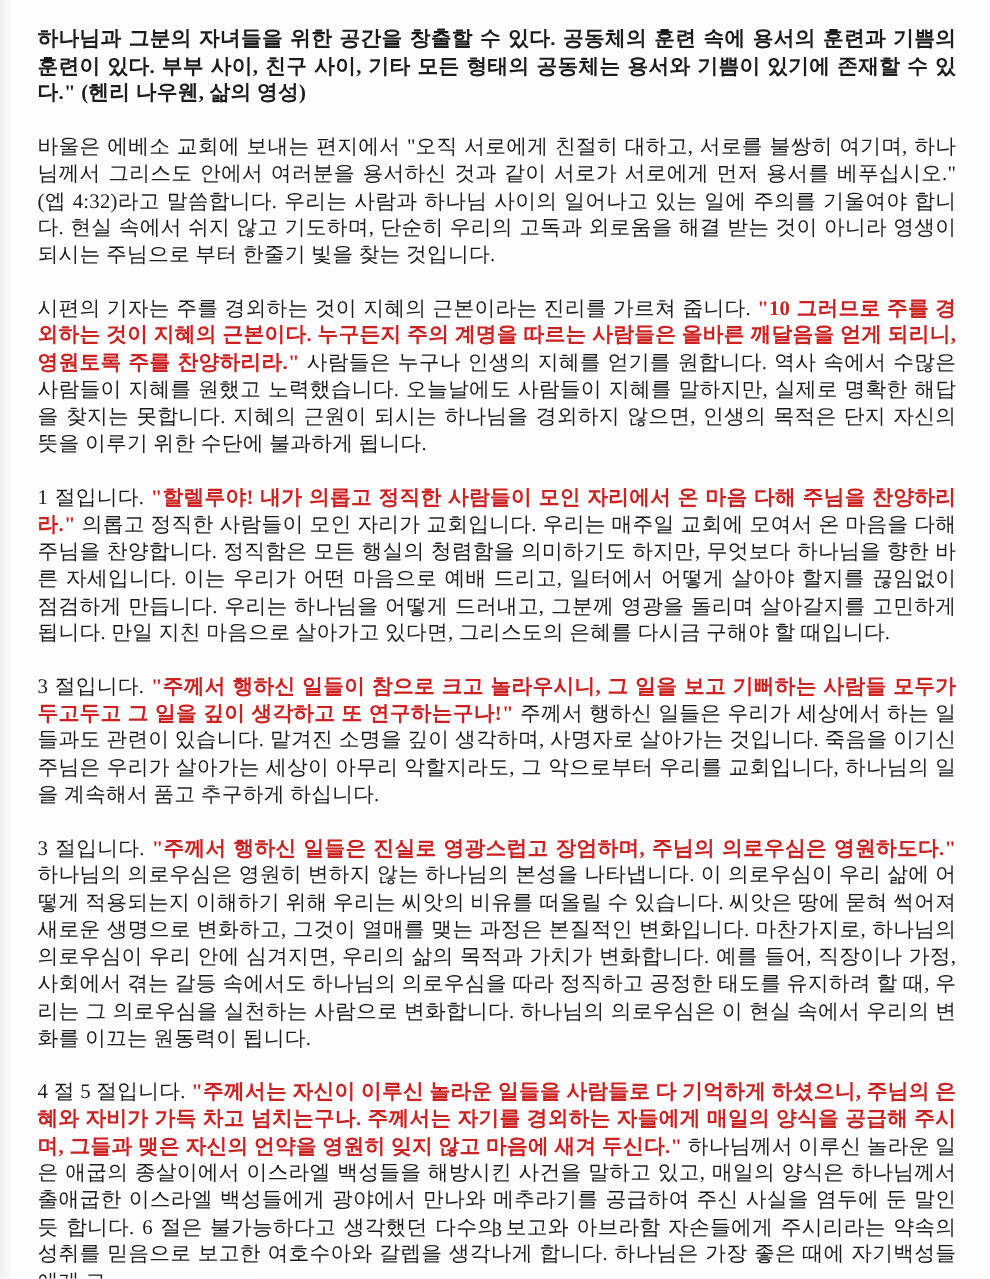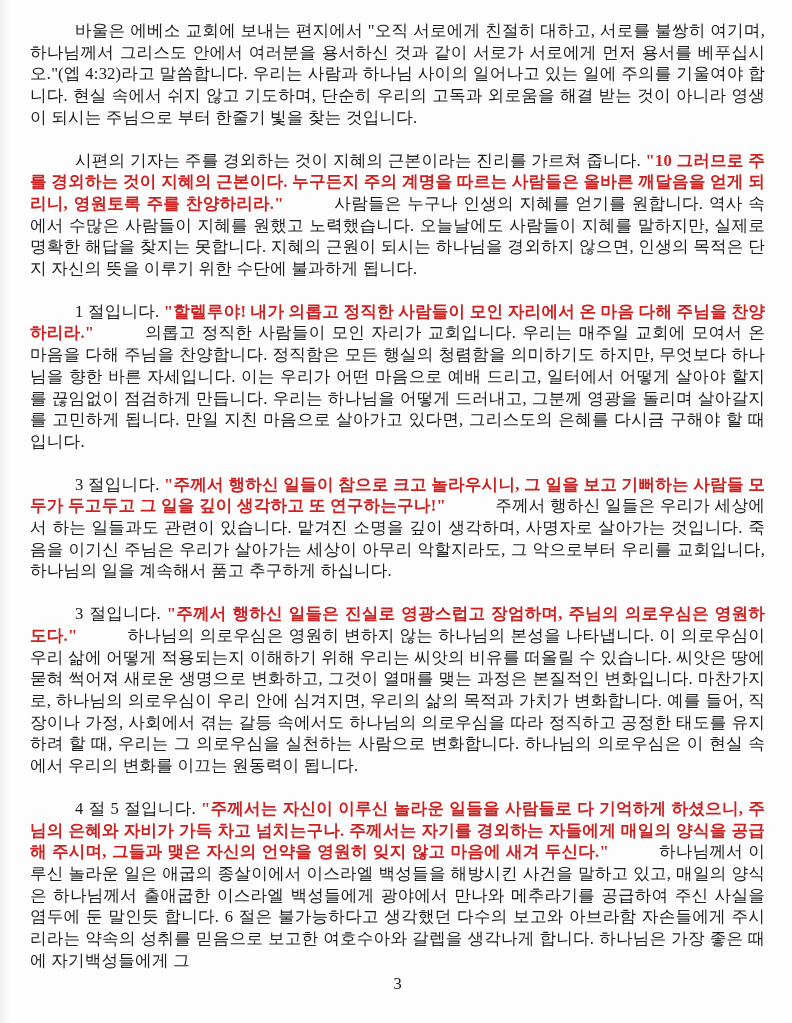--- a/index.html
+++ b/index.html
@@ -33,21 +33,21 @@
   }
   .para{
     font-size:16.6px;
     line-height:21.7px;
     text-align:justify;
     margin-bottom:21px;
     letter-spacing:0.2px;
     word-break:normal;
   }
   .para:last-child{margin-bottom:0;}
-  .seg-normal{color:var(--text);margin-left:45px;}
+  .seg-normal{color:var(--text);}
   .seg-bold{color:var(--text);font-weight:700;}
   .seg-red{color:var(--red);font-weight:600;}
   .footer{
     position:absolute;
     left:30px;
     right:27px;
     top:974px;
     height:24px;
   }
   .page-number{
@@ -67,20 +67,21 @@
   }
 </style>
 </head>
 <body>
 
 <div class="page">
   <div class="scan-edge"></div>
 
   <main class="doc-body">
 
+  <p class="para"><span class="seg-bold">하나님과 그분의 자녀들을 위한 공간을 창출할 수 있다. 공동체의 훈련 속에 용서의 훈련과 기쁨의 훈련이 있다. 부부 사이, 친구 사이, 기타 모든 형태의 공동체는 용서와 기쁨이 있기에 존재할 수 있다." (헨리 나우웬, 삶의 영성)</span></p>
       <p class="para"><span class="seg-normal">바울은 에베소 교회에 보내는 편지에서 "오직 서로에게 친절히 대하고, 서로를 불쌍히 여기며, 하나님께서 그리스도 안에서 여러분을 용서하신 것과 같이 서로가 서로에게 먼저 용서를 베푸십시오."(엡 4:32)라고 말씀합니다. 우리는 사람과 하나님 사이의 일어나고 있는 일에 주의를 기울여야 합니다. 현실 속에서 쉬지 않고 기도하며, 단순히 우리의 고독과 외로움을 해결 받는 것이 아니라 영생이 되시는 주님으로 부터 한줄기 빛을 찾는 것입니다.</span></p>
       <p class="para"><span class="seg-normal">시편의 기자는 주를 경외하는 것이 지혜의 근본이라는 진리를 가르쳐 줍니다. </span><span class="seg-red">"10 그러므로 주를 경외하는 것이 지혜의 근본이다. 누구든지 주의 계명을 따르는 사람들은 올바른 깨달음을 얻게 되리니, 영원토록 주를 찬양하리라."</span><span class="seg-normal"> 사람들은 누구나 인생의 지혜를 얻기를 원합니다. 역사 속에서 수많은 사람들이 지혜를 원했고 노력했습니다. 오늘날에도 사람들이 지혜를 말하지만, 실제로 명확한 해답을 찾지는 못합니다. 지혜의 근원이 되시는 하나님을 경외하지 않으면, 인생의 목적은 단지 자신의 뜻을 이루기 위한 수단에 불과하게 됩니다.</span></p>
       <p class="para"><span class="seg-normal">1 절입니다. </span><span class="seg-red">"할렐루야! 내가 의롭고 정직한 사람들이 모인 자리에서 온 마음 다해 주님을 찬양하리라."</span><span class="seg-normal"> 의롭고 정직한 사람들이 모인 자리가 교회입니다. 우리는 매주일 교회에 모여서 온 마음을 다해 주님을 찬양합니다. 정직함은 모든 행실의 청렴함을 의미하기도 하지만, 무엇보다 하나님을 향한 바른 자세입니다. 이는 우리가 어떤 마음으로 예배 드리고, 일터에서 어떻게 살아야 할지를 끊임없이 점검하게 만듭니다. 우리는 하나님을 어떻게 드러내고, 그분께 영광을 돌리며 살아갈지를 고민하게 됩니다. 만일 지친 마음으로 살아가고 있다면, 그리스도의 은혜를 다시금 구해야 할 때입니다.</span></p>
       <p class="para"><span class="seg-normal">3 절입니다. </span><span class="seg-red">"주께서 행하신 일들이 참으로 크고 놀라우시니, 그 일을 보고 기뻐하는 사람들 모두가 두고두고 그 일을 깊이 생각하고 또 연구하는구나!"</span><span class="seg-normal"> 주께서 행하신 일들은 우리가 세상에서 하는 일들과도 관련이 있습니다. 맡겨진 소명을 깊이 생각하며, 사명자로 살아가는 것입니다. 죽음을 이기신 주님은 우리가 살아가는 세상이 아무리 악할지라도, 그 악으로부터 우리를 교회입니다, 하나님의 일을 계속해서 품고 추구하게 하십니다.</span></p>
       <p class="para"><span class="seg-normal">3 절입니다. </span><span class="seg-red">"주께서 행하신 일들은 진실로 영광스럽고 장엄하며, 주님의 의로우심은 영원하도다."</span><span class="seg-normal"> 하나님의 의로우심은 영원히 변하지 않는 하나님의 본성을 나타냅니다. 이 의로우심이 우리 삶에 어떻게 적용되는지 이해하기 위해 우리는 씨앗의 비유를 떠올릴 수 있습니다. 씨앗은 땅에 묻혀 썩어져 새로운 생명으로 변화하고, 그것이 열매를 맺는 과정은 본질적인 변화입니다. 마찬가지로, 하나님의 의로우심이 우리 안에 심겨지면, 우리의 삶의 목적과 가치가 변화합니다. 예를 들어, 직장이나 가정, 사회에서 겪는 갈등 속에서도 하나님의 의로우심을 따라 정직하고 공정한 태도를 유지하려 할 때, 우리는 그 의로우심을 실천하는 사람으로 변화합니다. 하나님의 의로우심은 이 현실 속에서 우리의 변화를 이끄는 원동력이 됩니다.</span></p>
       <p class="para"><span class="seg-normal">4 절 5 절입니다. </span><span class="seg-red">"주께서는 자신이 이루신 놀라운 일들을 사람들로 다 기억하게 하셨으니, 주님의 은혜와 자비가 가득 차고 넘치는구나. 주께서는 자기를 경외하는 자들에게 매일의 양식을 공급해 주시며, 그들과 맺은 자신의 언약을 영원히 잊지 않고 마음에 새겨 두신다."</span><span class="seg-normal"> 하나님께서 이루신 놀라운 일은 애굽의 종살이에서 이스라엘 백성들을 해방시킨 사건을 말하고 있고, 매일의 양식은 하나님께서 출애굽한 이스라엘 백성들에게 광야에서 만나와 메추라기를 공급하여 주신 사실을 염두에 둔 말인듯 합니다. 6 절은 불가능하다고 생각했던 다수의 보고와 아브라함 자손들에게 주시리라는 약속의 성취를 믿음으로 보고한 여호수아와 갈렙을 생각나게 합니다. 하나님은 가장 좋은 때에 자기백성들에게 그</span></p>
     </main>
 
   <div class="footer">
     <div class="page-number">3</div>

